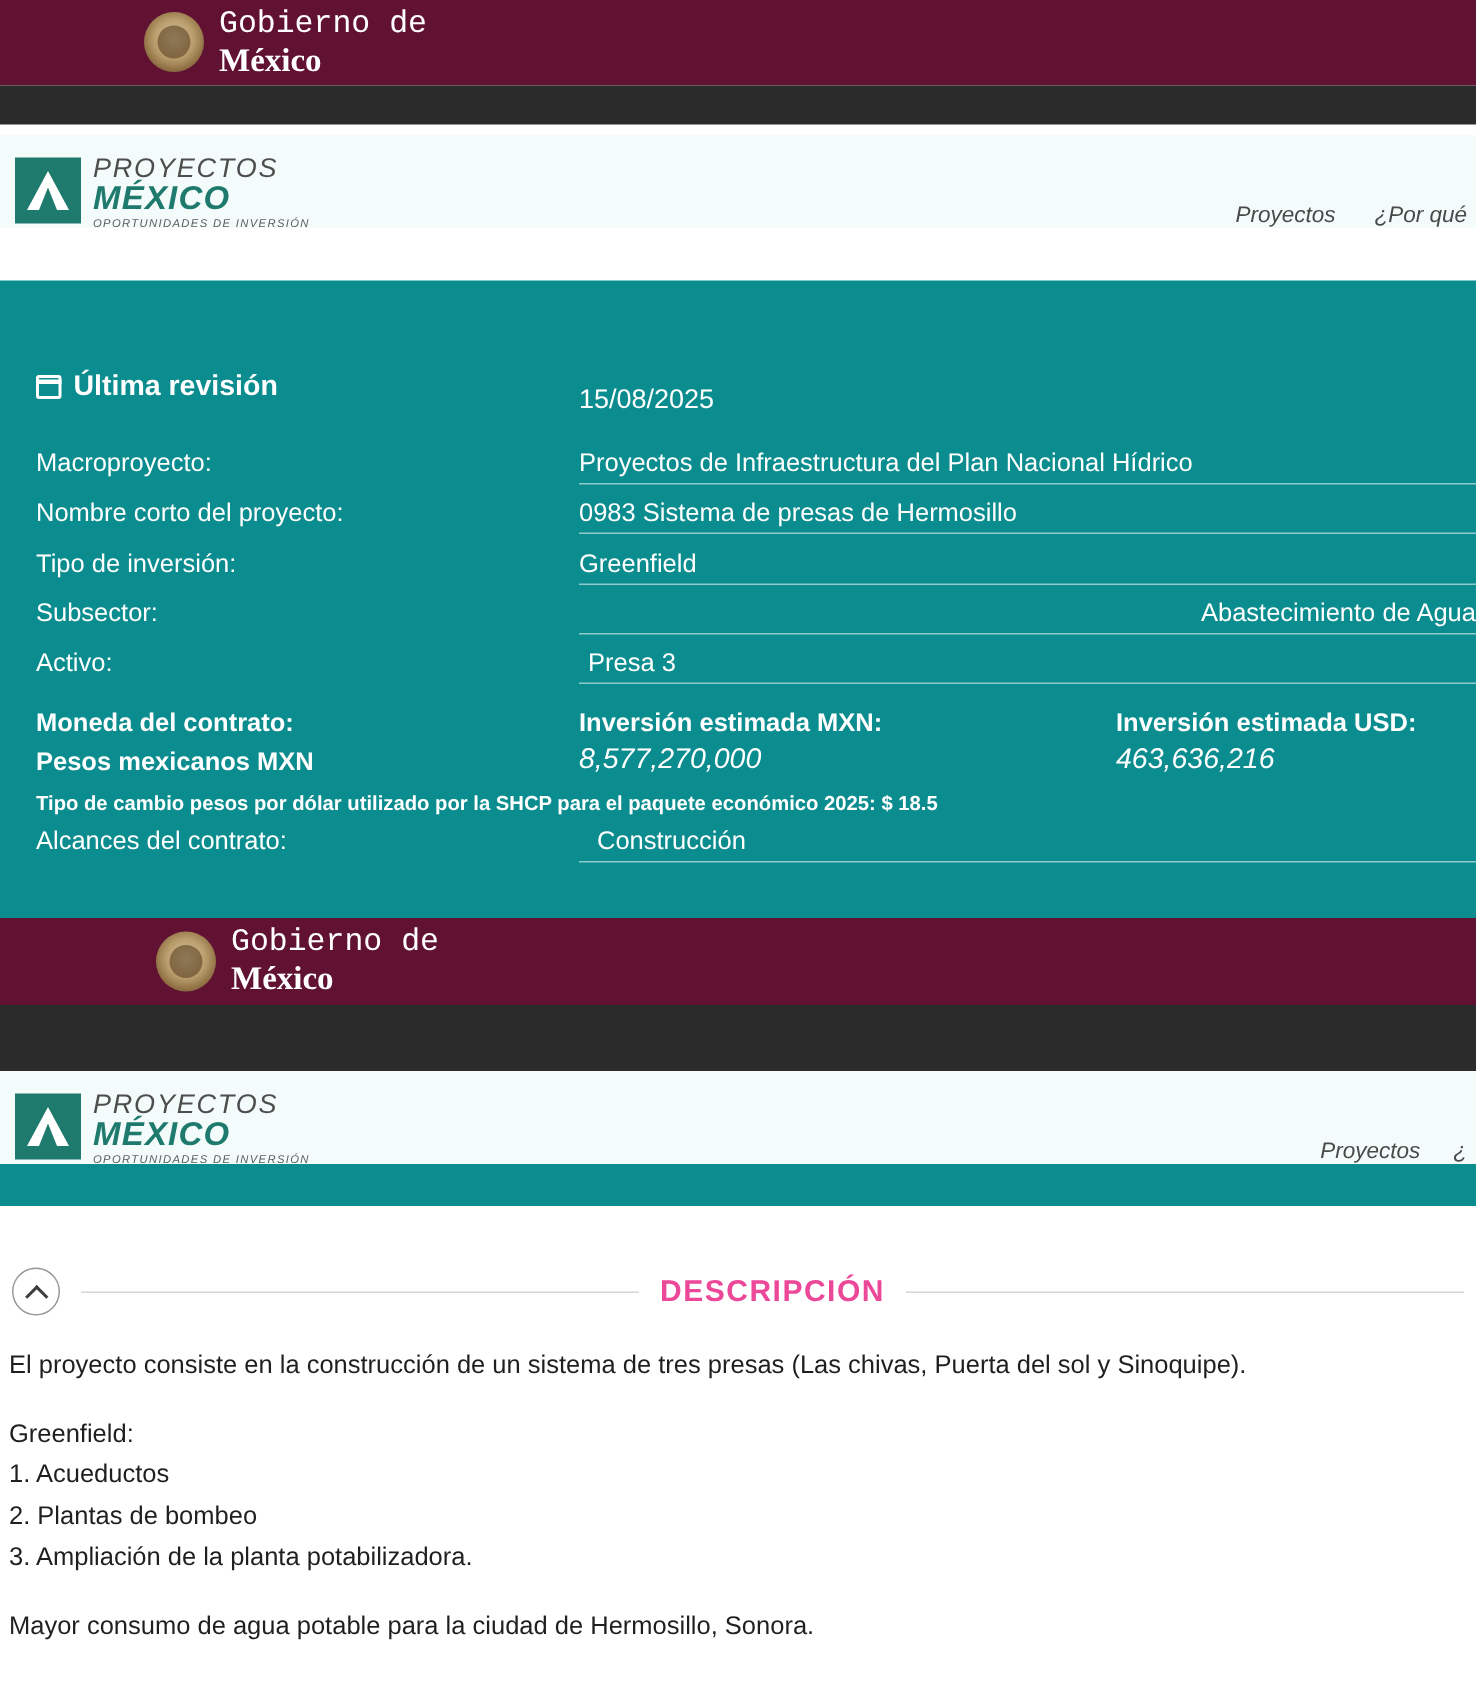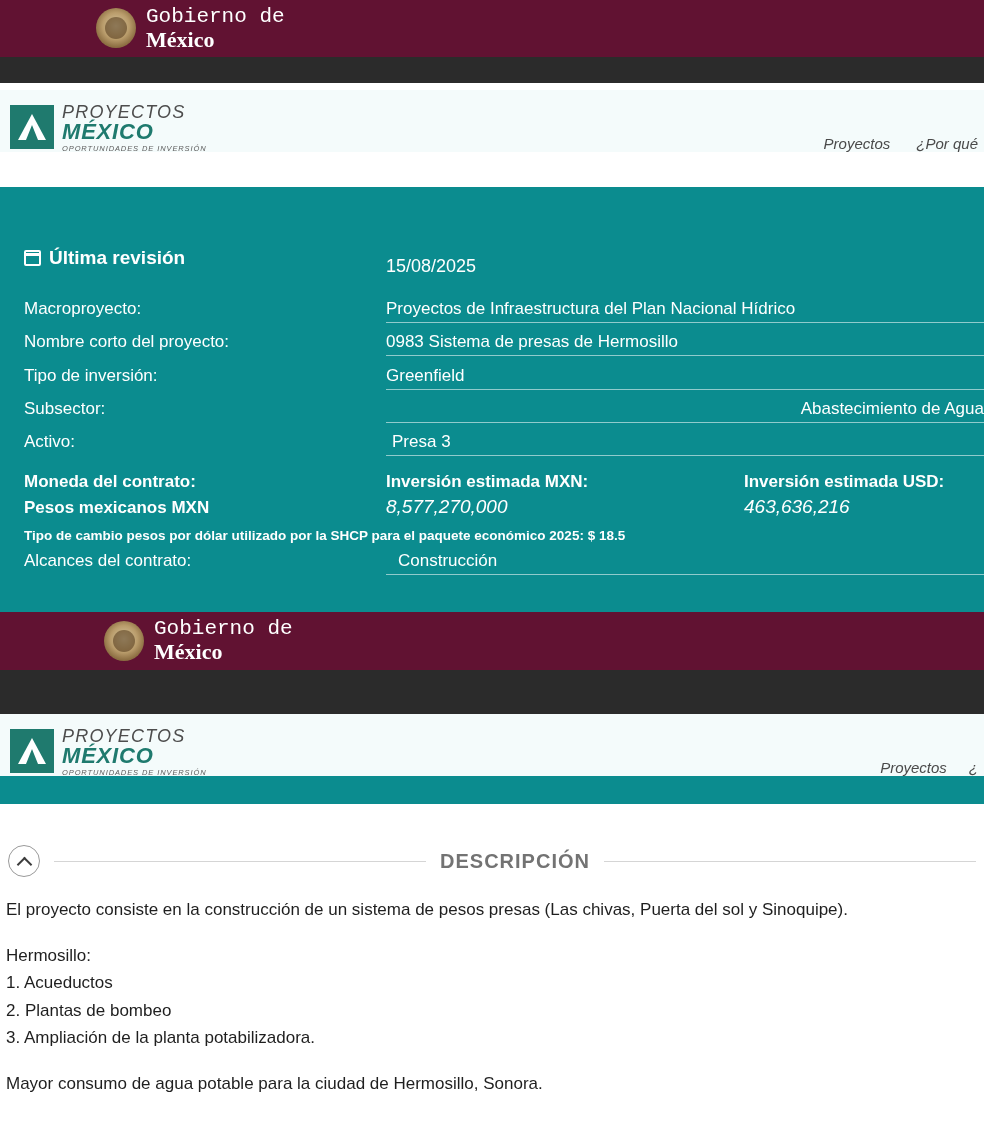--- a/index.html
+++ b/index.html
@@ -214,21 +214,21 @@
     width: 9px; height: 9px;
     border-left: 2px solid #3d3d3d;
     border-top: 2px solid #3d3d3d;
     transform: rotate(45deg);
   }
   .rule { flex: 1; height: 1px; background: #d5d5d5; }
   .desc-title {
     font-size: 20px;
     font-weight: bold;
     letter-spacing: 1px;
-    color: #737373;
+    color: #ec4899;
     white-space: nowrap;
   }
   .desc-body {
     position: absolute;
     left: 6px; width: 972px;
     font-size: 17px;
     color: #1f1f1f;
     line-height: 1.62;
   }
   .desc-body p { margin: 0 0 18px 0; }
@@ -368,21 +368,21 @@
   <div style="position:absolute; left:0; top:804px; width:984px; height:318px; background:#ffffff;"></div>
 
   <div class="desc-head" style="top:845px; padding:0 8px;">
     <button class="collapse-btn"></button>
     <div class="rule"></div>
     <div class="desc-title">DESCRIPCIÓN</div>
     <div class="rule"></div>
   </div>
 
   <div class="desc-body" style="top:896px;">
-    <p>El proyecto consiste en la construcción de un sistema de pesos presas (Las chivas, Puerta del sol y Sinoquipe).</p>
-    <p class="tight">Hermosillo:</p>
+    <p>El proyecto consiste en la construcción de un sistema de tres presas (Las chivas, Puerta del sol y Sinoquipe).</p>
+    <p class="tight">Greenfield:</p>
     <p class="tight">1. Acueductos</p>
     <p class="tight">2. Plantas de bombeo</p>
     <p>3. Ampliación de la planta potabilizadora.</p>
     <p class="tight">Mayor consumo de agua potable para la ciudad de Hermosillo, Sonora.</p>
   </div>
 
 </div>
 
 </body></html>

